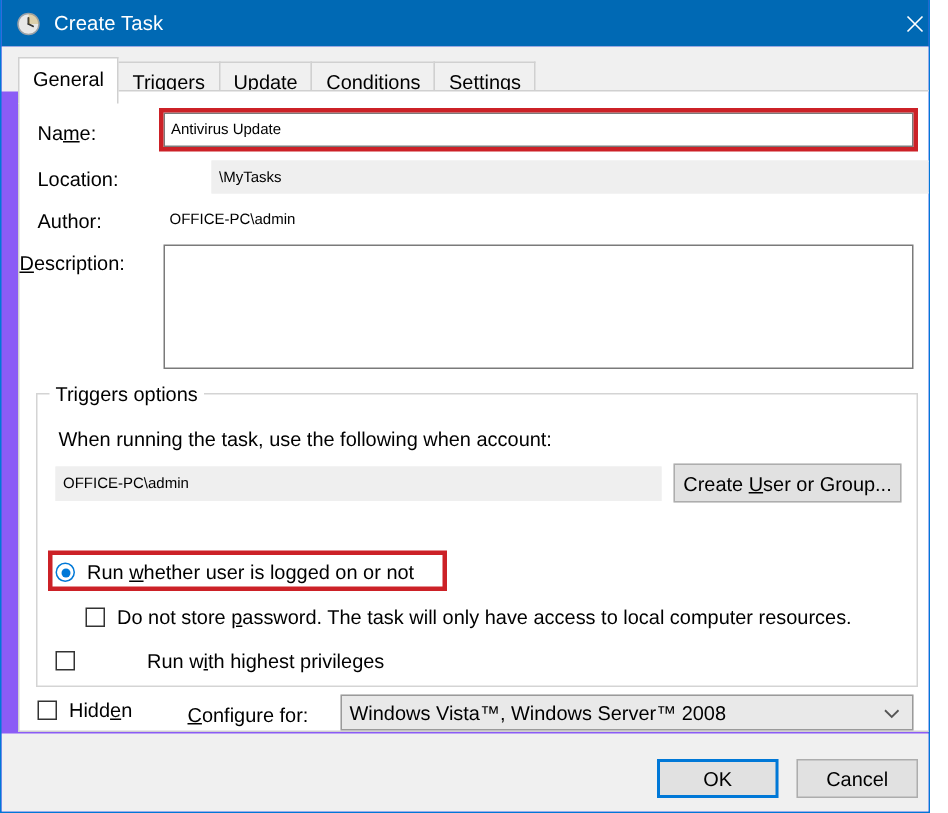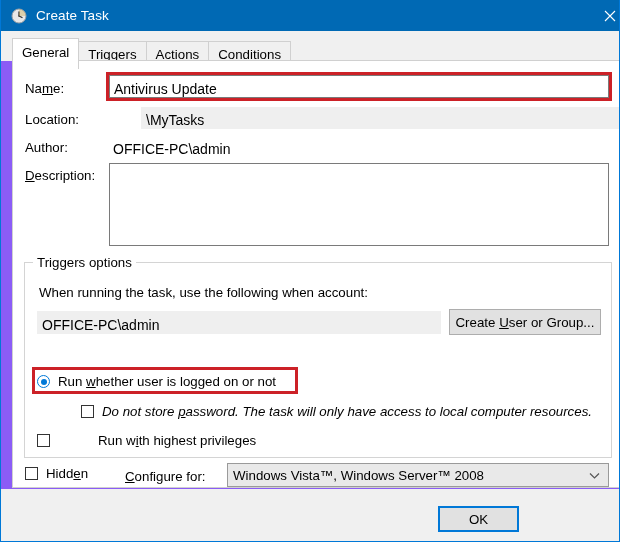--- a/index.html
+++ b/index.html
@@ -107,24 +107,24 @@
     position: absolute;
     font-size: 13.3px;
     color: #000000;
     white-space: nowrap;
   }
   .acc { text-decoration: underline; }
 
   .field {
     position: absolute;
     box-sizing: border-box;
-    font-size: 14px;
-    color: #000000;
-    display: flex;
-    align-items: flex-end;
+    font-size: 10px;
+    color: #000000;
+    display: flex;
+    align-items: center;
     padding-left: 4px;
   }
   .field.white {
     background: #ffffff;
     border: 1px solid #7a7a7a;
   }
   .field.readonly {
     background: #efefef;
     border: 1px solid #efefef;
   }
@@ -286,24 +286,27 @@
 
   <div id="tabstrip">
     <div id="tabstrip-inner">
       <div class="tab active">
         <span>General</span>
       </div>
       <div class="tab">
         <span>Triggers</span>
       </div>
       <div class="tab">
-        <span>Actions</span>
+        <span>Update</span>
       </div>
       <div class="tab">
         <span>Conditions</span>
+      </div>
+      <div class="tab">
+        <span>Settings</span>
       </div>
     </div>
   </div>
 
   <div id="panel">
 
     <div class="lbl" style="left:12px; top:20px;"><span>Na</span><span class="acc">m</span><span>e:</span></div>
     <div class="field white" style="left:96px; top:14px; width:500px; height:23px;">
       <span>Antivirus Update</span>
     </div>
@@ -312,21 +315,21 @@
     <div class="lbl" style="left:12px; top:51px;">Location:</div>
     <div class="field readonly" style="left:112px; top:46px; width:500px; height:22px;margin-left:16px;">
       <span>\MyTasks</span>
     </div>
 
     <div class="lbl" style="left:12px; top:79px;">Author:</div>
     <div class="field plain" style="left:96px; top:74px; width:500px; height:22px;">
       <span>OFFICE-PC\admin</span>
     </div>
 
-    <div class="lbl" style="left:12px; top:107px;"><span class="acc">D</span><span>escription:</span></div>
+    <div class="lbl" style="left:0; top:107px;"><span class="acc">D</span><span>escription:</span></div>
     <textarea class="desc" style="left: 96px; top: 102px; width: 500px; height: 83px;" placeholder=""></textarea>
 
     <div id="group">
       <div id="group-legend">Triggers options</div>
 
       <div class="lbl" style="left:14px; top:22px;">When running the task, use the following when account:</div>
 
       <div class="field readonly" style="left:12px; top:48px; width:404px; height:23px;">
         <span>OFFICE-PC\admin</span>
       </div>
@@ -335,21 +338,21 @@
         <span><span>Create </span><span class="acc">U</span><span>ser or Group...</span></span>
       </div>
 
 
       <div class="optrow" style="left:12px; top:111px;">
         <span class="radio checked"></span>
         <span class="optlabel"><span>Run </span><span class="acc">w</span><span>hether user is logged on or not</span></span>
       </div>
       <div class="redbox" style="left:7px; top:104px; width:266px; height:27px;"></div>
 
-      <div class="optrow" style="left:56px; top:141px;font-style:italic;">
+      <div class="optrow" style="left:32px; top:141px;">
         <span class="checkbox"></span>
         <span class="optlabel"><span>Do not store </span><span class="acc">p</span><span>assword.  The task will only have access to local computer resources.</span></span>
       </div>
 
       <div class="optrow" style="left:12px; top:170px;gap:40px;">
         <span class="checkbox"></span>
         <span class="optlabel"><span>Run w</span><span class="acc">i</span><span>th highest privileges</span></span>
       </div>
     </div>
 
@@ -367,15 +370,18 @@
           <path d="M1 1 L5.5 5.5 L10 1" stroke="#555" stroke-width="1.2" fill="none"></path>
         </svg>
       </span>
     </div>
   </div>
 
   <div id="footer">
     <div class="btn default" style="left:437px; top:17px; width:81px; height:26px;">
       <span>OK</span>
     </div>
+    <div class="btn" style="left:530px; top:17px; width:81px; height:26px;">
+      <span>Cancel</span>
+    </div>
   </div>
 
 </div>
 
 </body></html>

